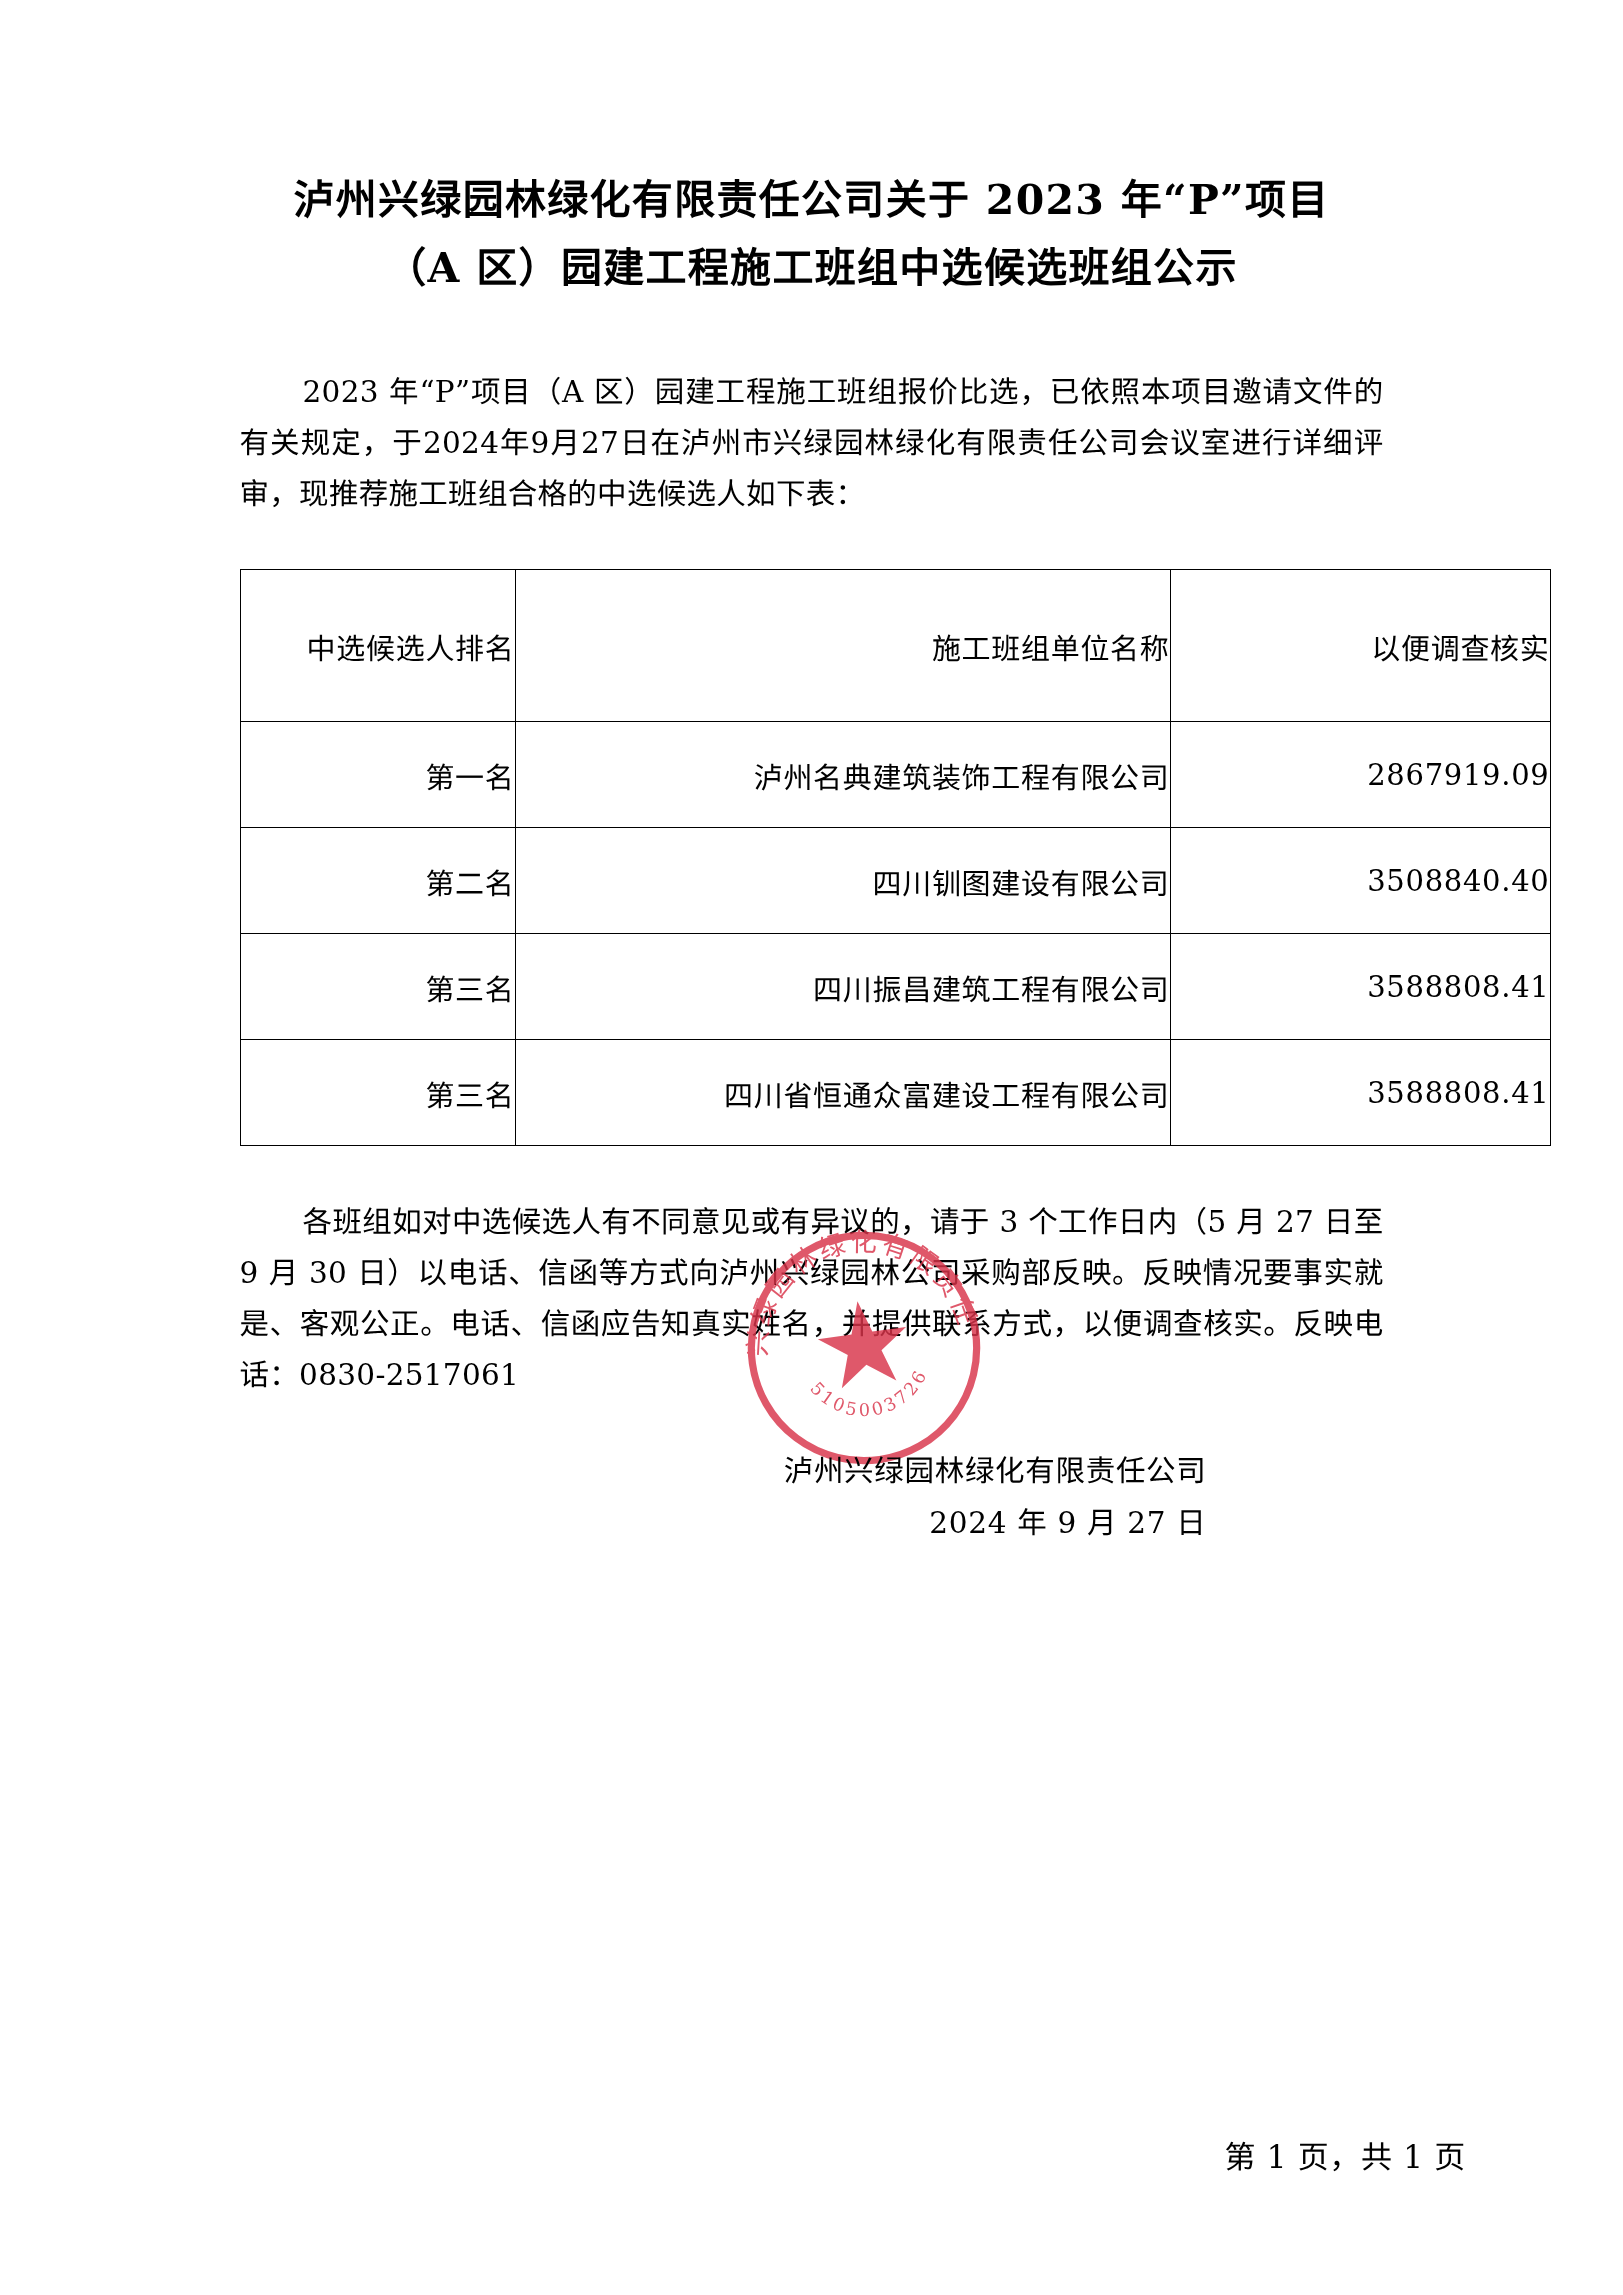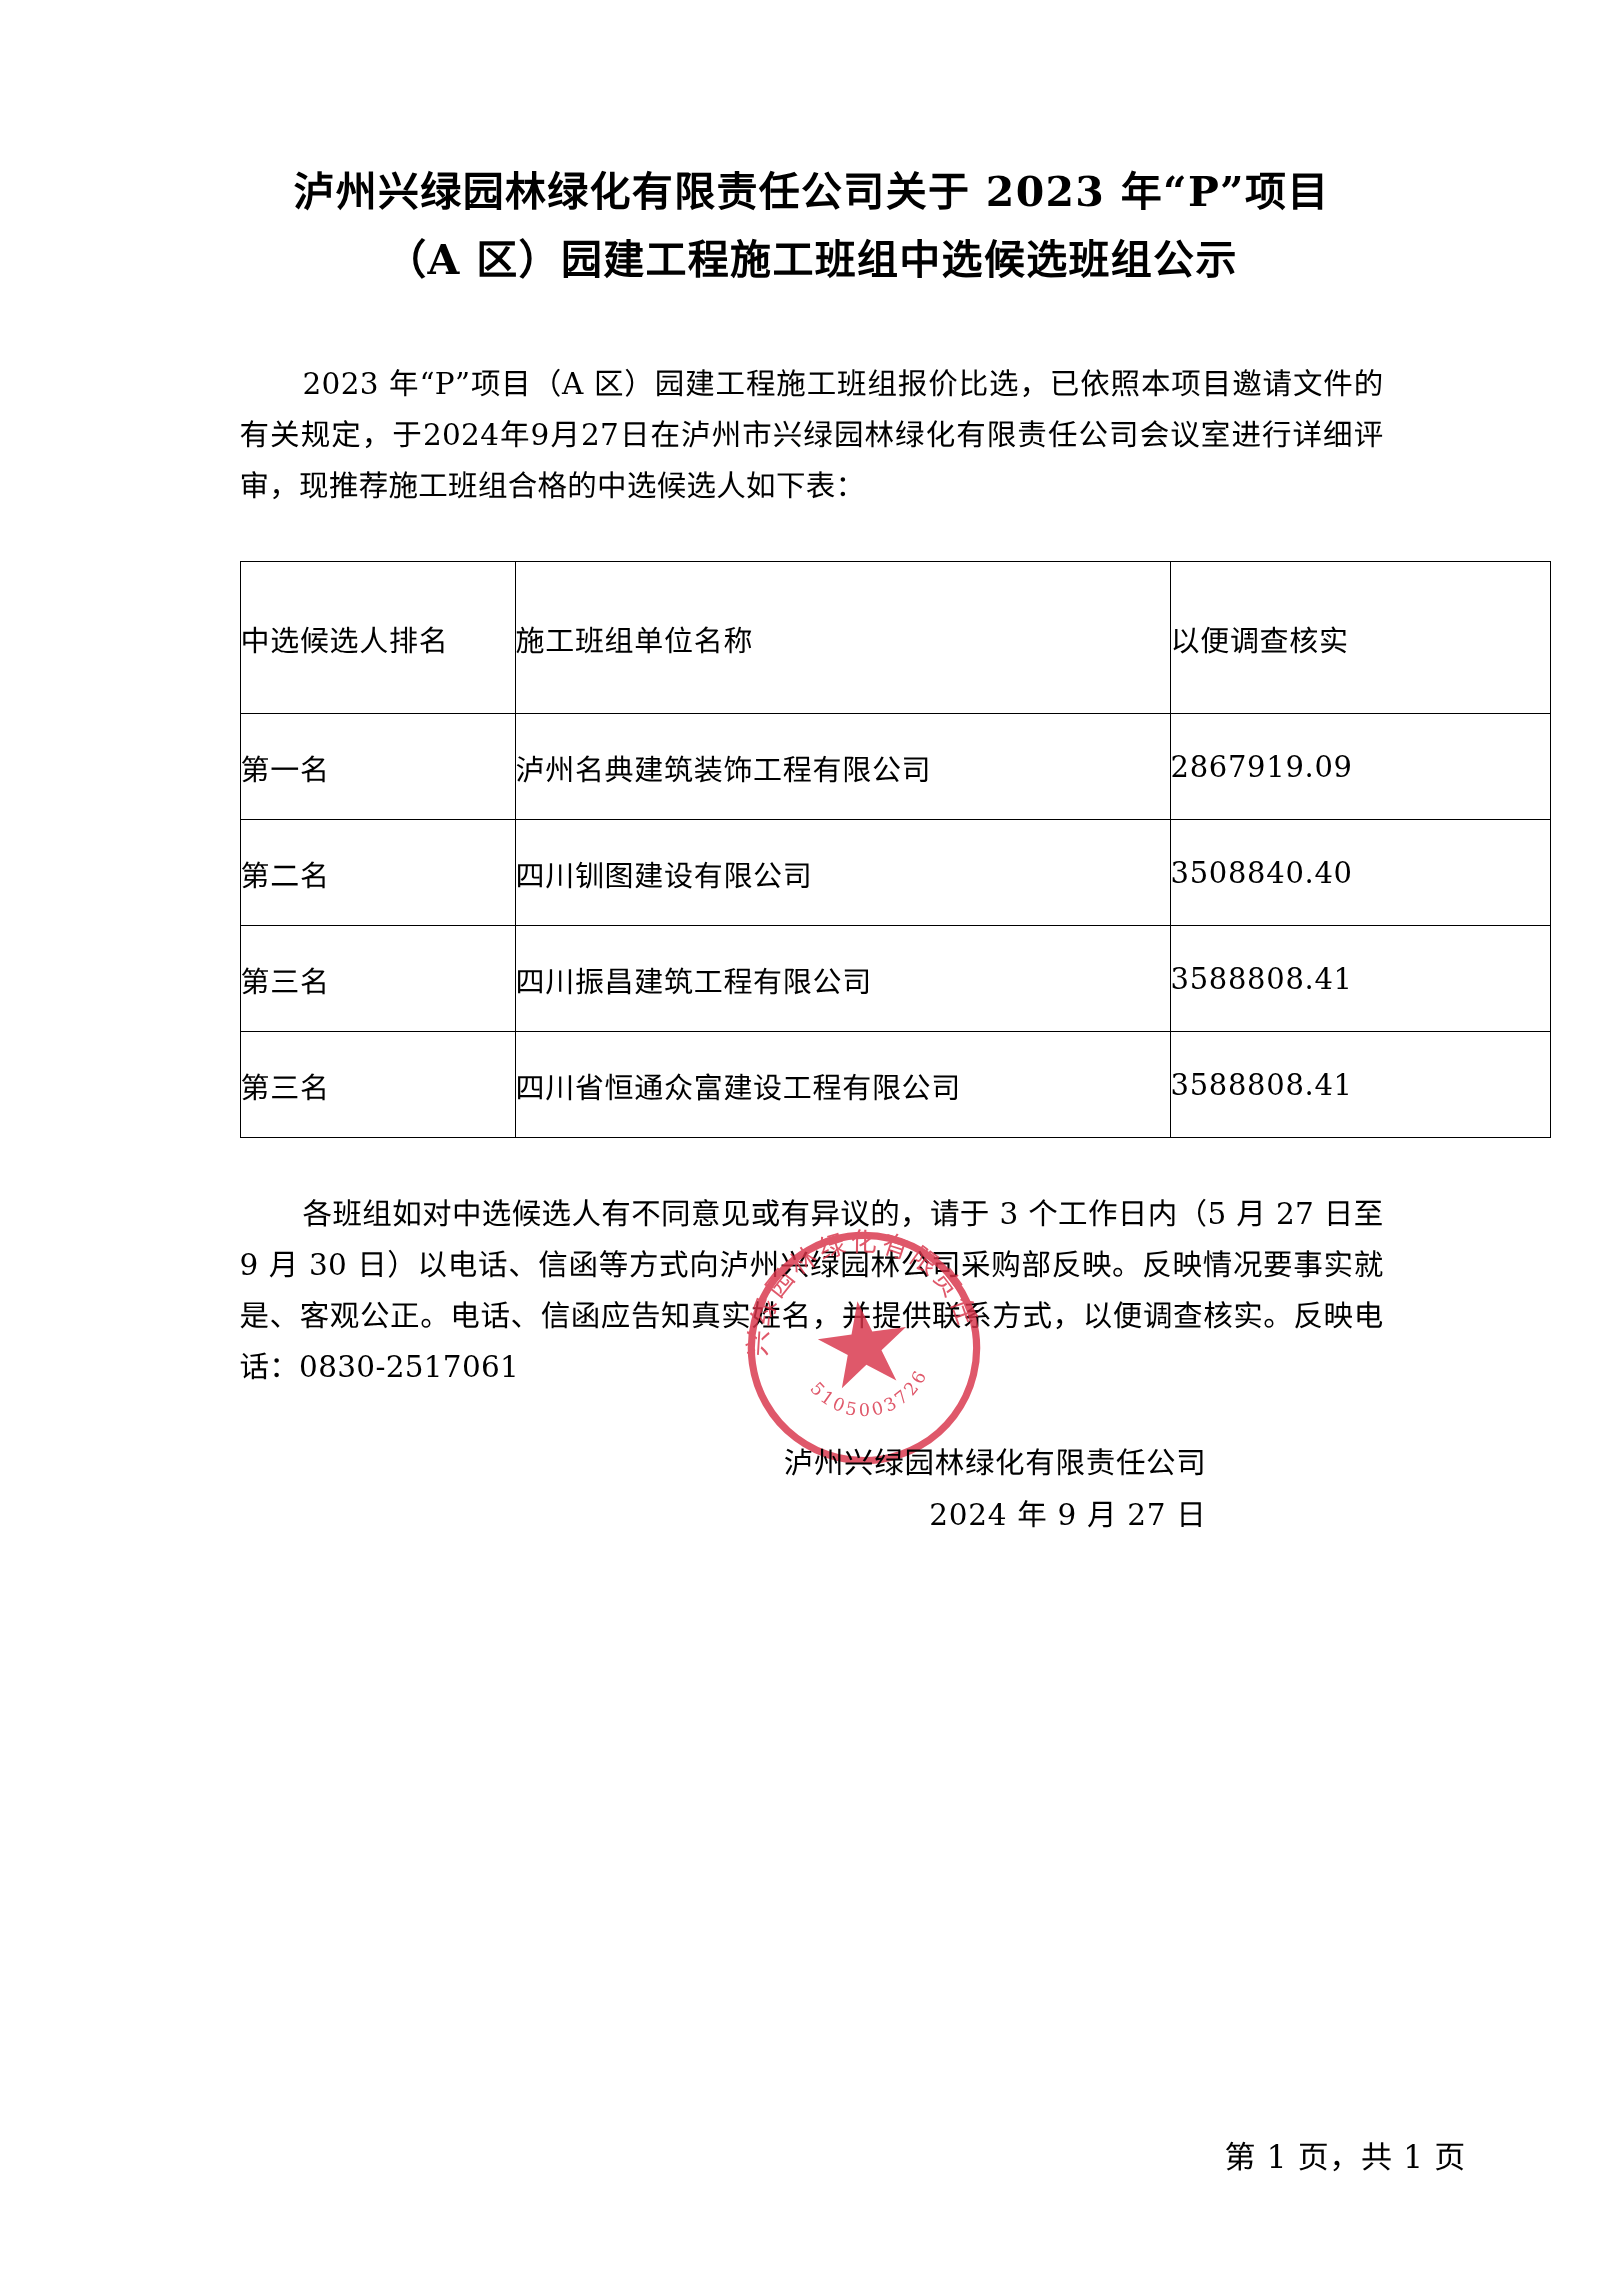--- a/index.html
+++ b/index.html
@@ -11,21 +11,21 @@
     width: 1623px;
     height: 2295px;
     position: relative;
     font-family: "DejaVu Serif", "Liberation Serif", serif;
     color: #111111;
     overflow: hidden;
   }
   .page {
     position: absolute;
     inset: 0;
-    padding: 8px;
+    padding: 16px;
   }
   
   .title-block {
     margin-top: 151px;
     text-align: center;
   }
   .title-line {
     font-size: 41px;
     font-weight: 700;
     letter-spacing: 1.3px;
@@ -51,21 +51,21 @@
   
   table.result-table {
     margin: 50px auto 0 auto;
     width: 1309px;
     border-collapse: collapse;
     table-layout: fixed;
   }
   table.result-table td,
   table.result-table th {
     border: 1.3px solid #000;
-    text-align: left;
+    text-align: right;
     font-size: 29px;
     font-weight: normal;
     padding: 0;
     height: 105px;
     color: #000;
     letter-spacing: 0.7px;
   }
   table.result-table thead td {
     height: 151px;
   }

